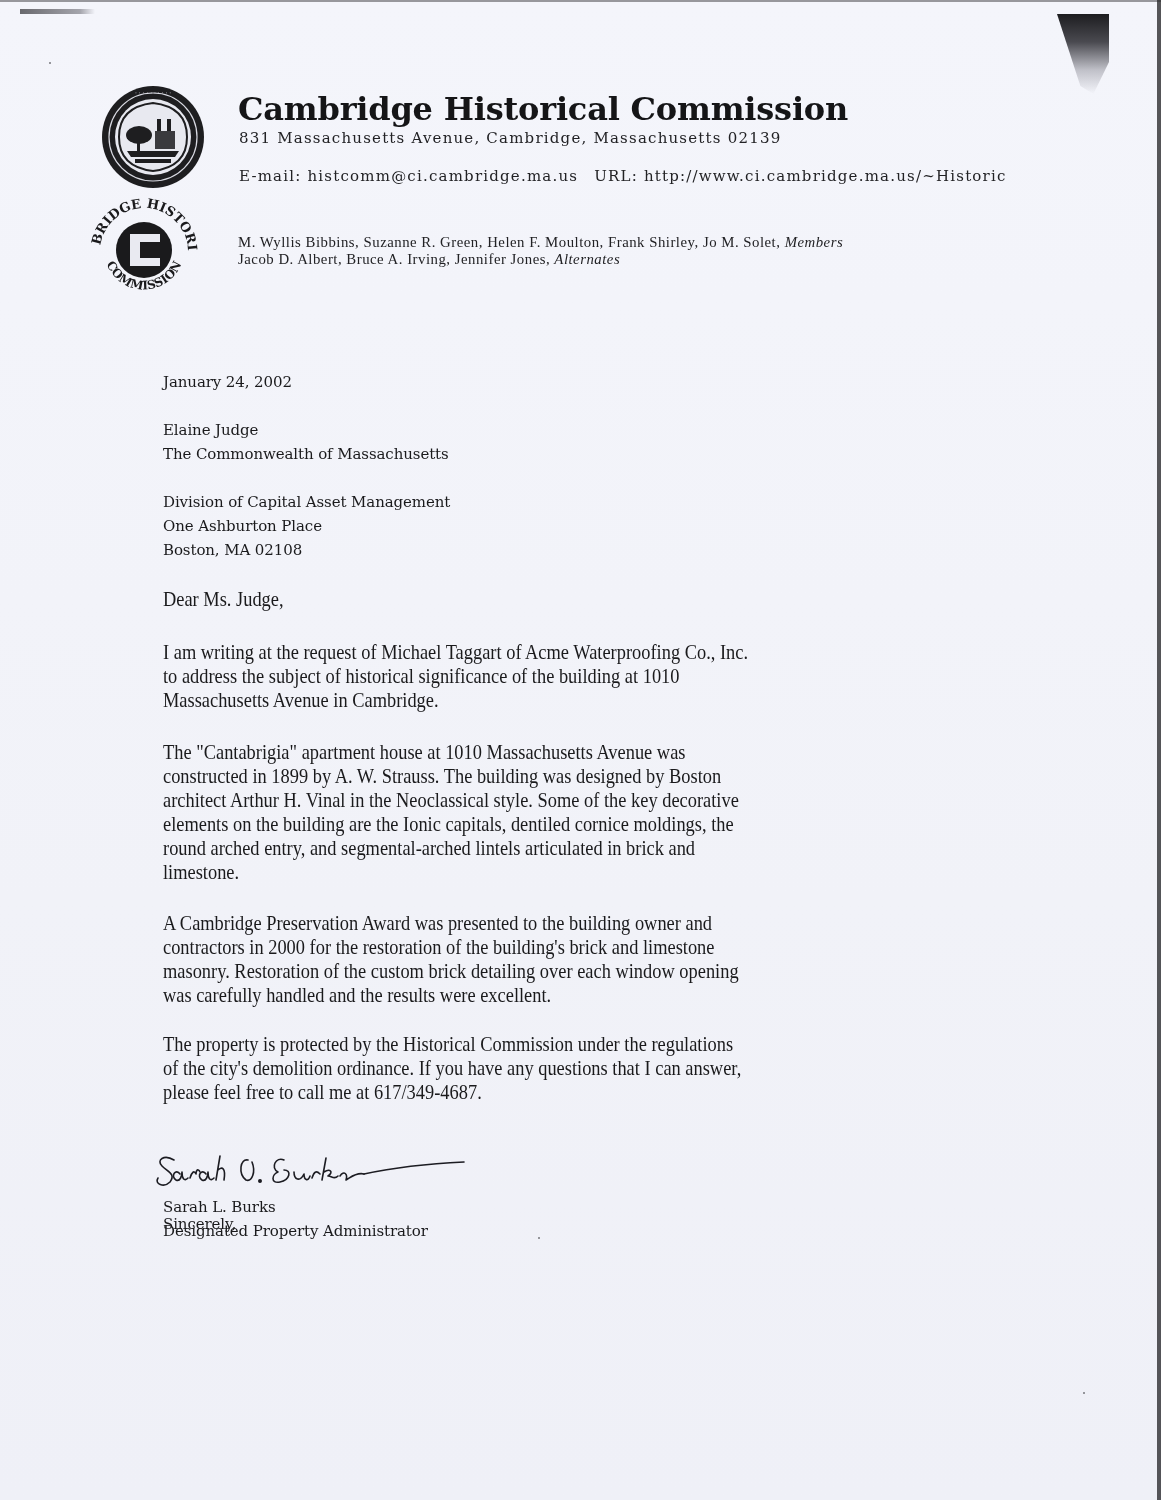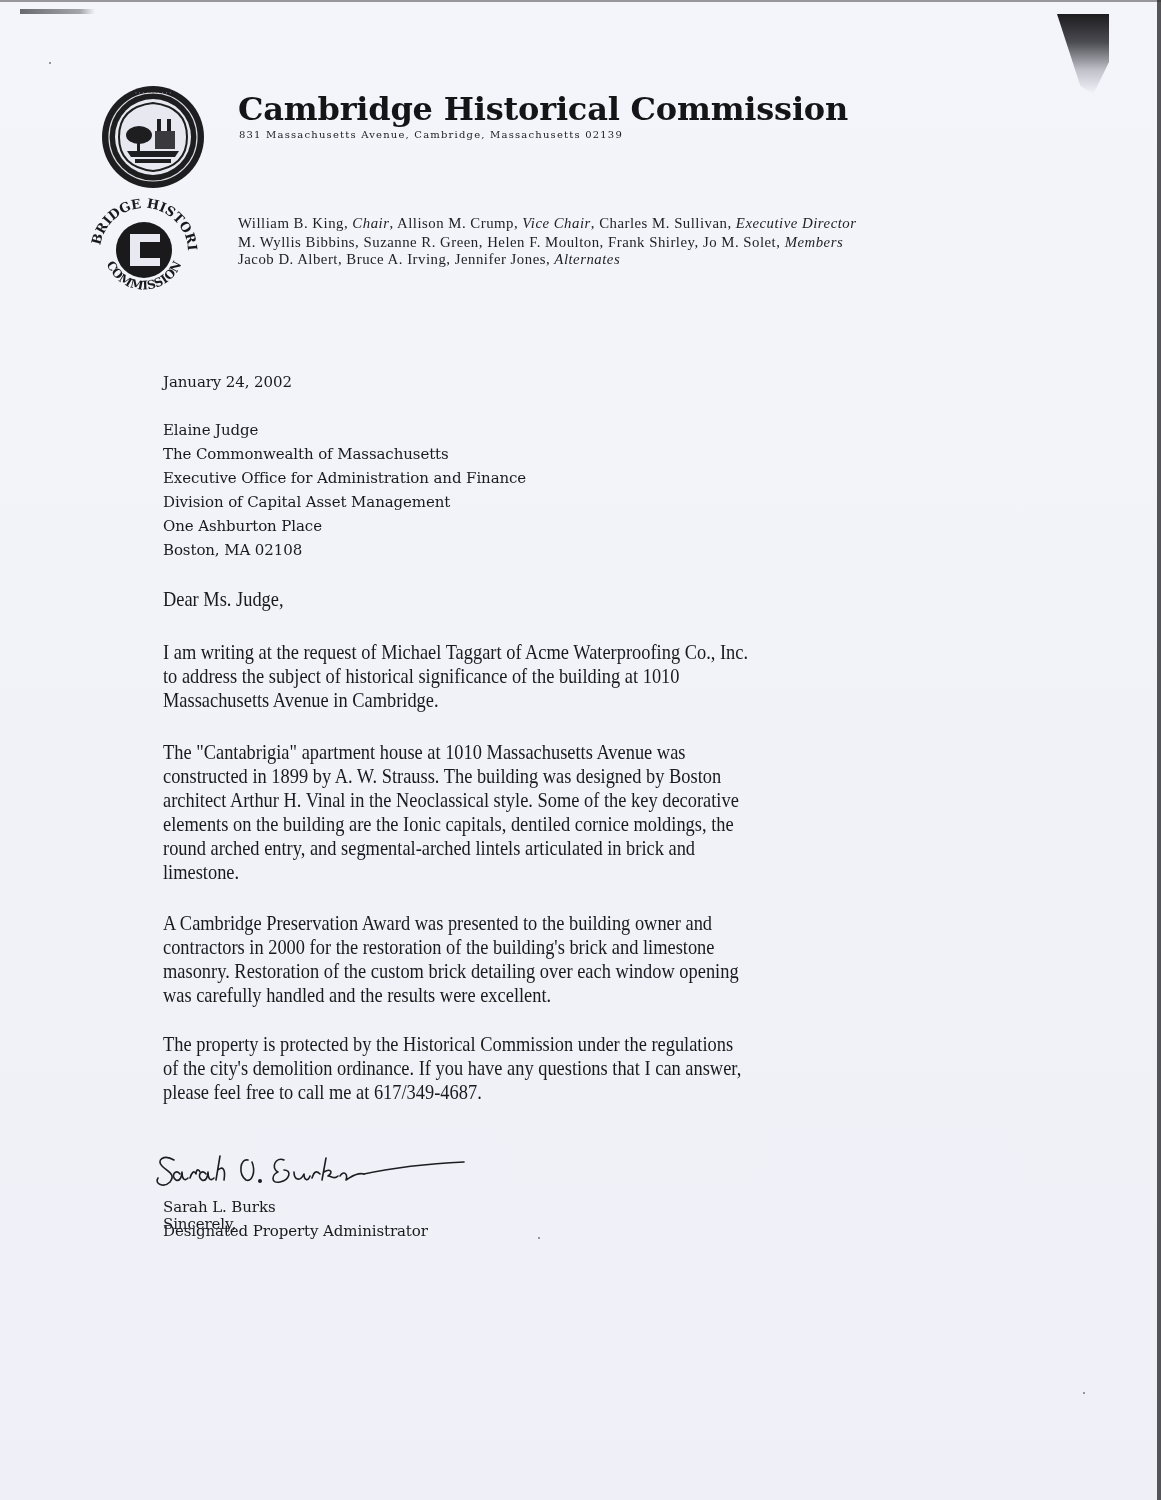--- a/index.html
+++ b/index.html
@@ -16,21 +16,21 @@
       background: linear-gradient(180deg,#1d1d20 0%,#4a4a50 35%,rgba(140,140,150,.5) 70%,rgba(220,220,230,0) 100%);
       clip-path: polygon(0 0,100% 0,100% 60%,70% 100%,45% 90%); }
     .scan-edge-right { position: absolute; right: 0; top: 0; width: 4px; height: 1500px; background: #2d2d30; opacity: .8; }
     .scan-edge-top { position: absolute; left: 0; top: 0; width: 1161px; height: 2px; background: #3a3a3d; opacity: .5; }
 
     
     .seal { position: absolute; left: 101px; top: 85px; width: 104px; height: 104px; }
     .logo { position: absolute; left: 84px; top: 196px; width: 120px; height: 100px; }
     .org-name { position: absolute; left: 238px; top: 90px; font-family: "DejaVu Serif", serif; font-weight: bold;
       font-size: 32px; letter-spacing: -0.2px; color: #151517; white-space: nowrap; }
-    .lh-line { position: absolute; left: 239px; font-family: "DejaVu Serif", serif; font-size: 10px;
+    .lh-line { position: absolute; left: 239px; font-family: "DejaVu Serif", serif; font-size: 15px;
       letter-spacing: 1.2px; color: #222225; white-space: nowrap; }
     .lh-gap { display: inline-block; width: 16px; }
     .members { position: absolute; left: 238px; font-family: "Liberation Serif", serif; font-size: 14.8px;
       letter-spacing: 0.5px; color: #222225; white-space: nowrap; }
     .members i { font-style: italic; }
 
     
     .txt { position: absolute; left: 163px; font-family: "DejaVu Serif", serif; font-size: 15px;
       color: #1a1a1c; white-space: nowrap; letter-spacing: -0.1px; }
     .body-txt { position: absolute; left: 163px; font-family: "Liberation Serif", serif; font-size: 21.4px;
@@ -77,42 +77,36 @@
     </text>
     <circle cx="60" cy="54" r="28" fill="#1a1a1c"></circle>
     <rect x="46" y="38" width="10" height="32" fill="#e9eaf1"></rect>
     <rect x="56" y="38" width="20" height="8" fill="#e9eaf1"></rect>
     <rect x="56" y="62" width="20" height="8" fill="#e9eaf1"></rect>
     <rect x="62" y="46" width="8" height="16" fill="#1a1a1c"></rect>
   </svg>
 
   <div class="org-name" style="top:90px;">Cambridge Historical Commission</div>
   <div class="lh-line" style="top:129px;">831 Massachusetts Avenue, Cambridge, Massachusetts 02139</div>
+  <div class="lh-line" style="top:167px;">
+    <span>E-mail: histcomm@ci.cambridge.ma.us</span><span class="lh-gap"></span><span>URL: http://www.ci.cambridge.ma.us/~Historic</span>
+  </div>
 
-  <div class="members" style="top:215px;">
-    <span>William B. King,</span>
-    <i>Chair</i>,
-    <span>Allison M. Crump,</span>
-    <i>Vice Chair</i>,
-    <span>Charles M. Sullivan,</span>
-    <i>Executive Director</i>
-  </div>
   <div class="members" style="top:234px;">
     <span>M. Wyllis Bibbins, Suzanne R. Green, Helen F. Moulton, Frank Shirley, Jo M. Solet,</span>
     <i>Members</i>
   </div>
   <div class="members" style="top:251px;">
     <span>Jacob D. Albert, Bruce A. Irving, Jennifer Jones,</span>
     <i>Alternates</i>
   </div>
 
   <div class="txt" style="top:373px;">January 24, 2002</div>
   <div class="txt" style="top:421px;">Elaine Judge</div>
   <div class="txt" style="top:445px;">The Commonwealth of Massachusetts</div>
-  <div class="txt" style="top:469px;">Executive Office for Administration and Finance</div>
   <div class="txt" style="top:493px;">Division of Capital Asset Management</div>
   <div class="txt" style="top:517px;">One Ashburton Place</div>
   <div class="txt" style="top:541px;">Boston, MA 02108</div>
 
   <div class="body-txt" style="top:587px;">Dear Ms. Judge,</div>
 
   <div>
     <div class="body-txt" style="top:640px;">I am writing at the request of Michael Taggart of Acme Waterproofing Co., Inc.</div>
     <div class="body-txt" style="top:664px;">to address the subject of historical significance of the building at 1010</div>
     <div class="body-txt" style="top:688px;">Massachusetts Avenue in Cambridge.</div>

